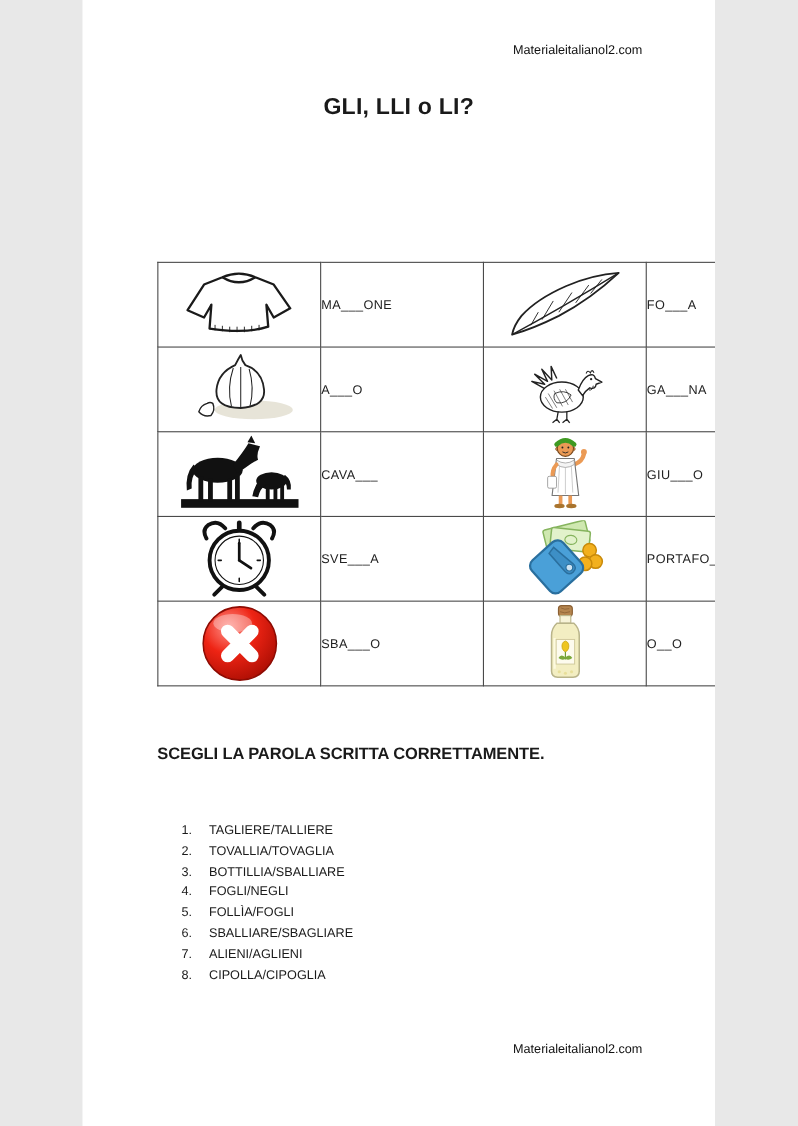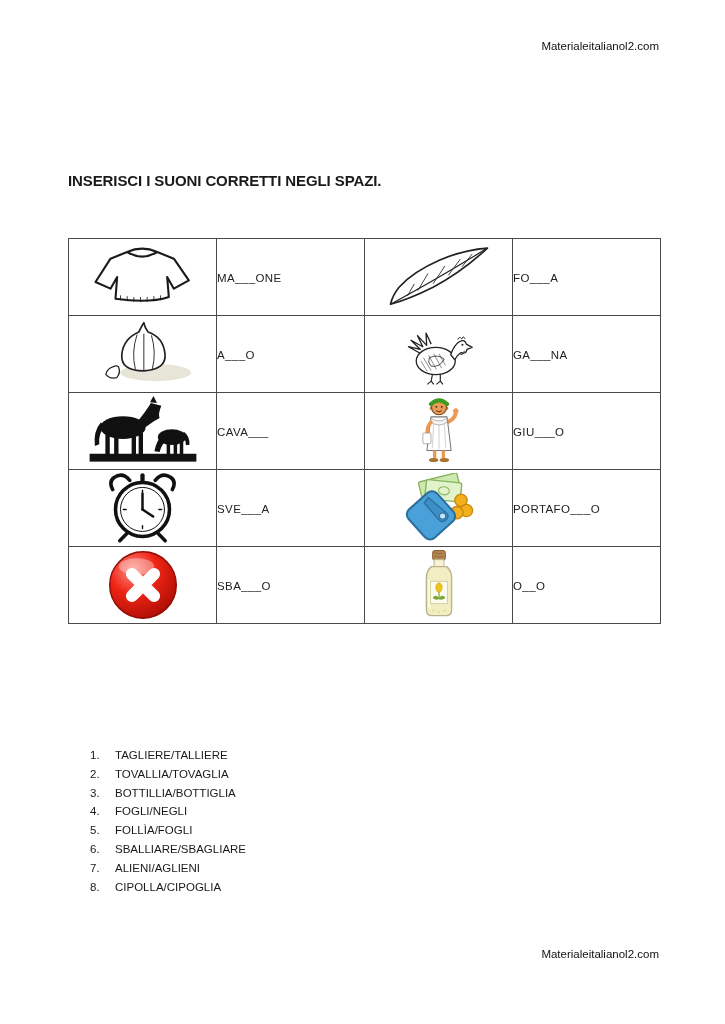--- a/index.html
+++ b/index.html
@@ -1,18 +1,18 @@
 <!DOCTYPE html>
 <html><head>
 <meta charset="utf-8">
 <style>
   * { margin:0; padding:0; box-sizing:border-box; }
   body { background:#e8e8e8; font-family:"Liberation Sans", sans-serif; }
   .page {
-    position:relative; width:725px; height:1024px; margin:0 auto;
+    position:relative; width:575px; height:1024px; margin:0 auto;
     background:#ffffff; color:#1a1a1a; overflow:hidden;
   }
   .site-header {
     position:absolute; top:40px; right:66px;
     font-size:11.5px; color:#111;
   }
   .doc-title {
     position:absolute; top:86px; left:0; width:100%;
     text-align:center; font-size:21px; font-weight:bold; letter-spacing:0.2px;
   }
@@ -43,22 +43,22 @@
     font-size:11.5px; color:#111;
   }
 </style>
 </head>
 <body>
 
 <div class="page">
 
   <div class="site-header">Materialeitalianol2.com</div>
 
-
-  <div class="section-heading heading-fill">INSERISCI I SUONI CORRETTI NEGLI SPAZI.</div>
+  <div class="doc-title">GLI, LLI o LI?</div>
+
 
   <table class="fill-table">
     <tbody>
       <tr>
         <td>
             <div class="img-wrap">
           <svg viewBox="0 0 130 84" width="112" height="70">
             <path d="M46 12 Q64 4 82 12 L102 20 L120 46 L102 56 L94 42 L96 66 Q72 74 32 68 L34 42 L26 56 L8 48 L26 20 Z" fill="#fff" stroke="#1a1a1a" stroke-width="2.5" stroke-linejoin="round"></path>
             <path d="M46 12 Q64 23 82 12" fill="none" stroke="#1a1a1a" stroke-width="2.5"></path>
             <path d="M38 64 L38 70 M46 65 L46 71 M54 66 L54 72 M62 66 L62 72 M70 66 L70 72 M78 65 L78 71 M86 64 L86 70" stroke="#1a1a1a" stroke-width="1"></path>
@@ -232,33 +232,34 @@
                 <circle cx="30" cy="90" r="2" fill="#e8df9a"></circle>
                 <circle cx="38" cy="88" r="2" fill="#e8df9a"></circle>
           </svg>
         </div>
           </td>
         <td><span class="blank-word">O__O</span></td>
       </tr>
     </tbody>
   </table>
 
+  <div class="section-heading heading-choice">SCEGLI LA PAROLA SCRITTA CORRETTAMENTE.</div>
 
   <div class="word-list">
     <div class="list-item">
         <span class="num">1.</span>
         <span>TAGLIERE/TALLIERE</span>
       </div>
     <div class="list-item">
         <span class="num">2.</span>
         <span>TOVALLIA/TOVAGLIA</span>
       </div>
     <div class="list-item">
         <span class="num">3.</span>
-        <span>BOTTILLIA/BOTTIGLIA</span>
+        <span>BOTTILLIA/SBALLIARE</span>
       </div>
     <div class="list-item">
         <span class="num">4.</span>
         <span>FOGLI/NEGLI</span>
       </div>
     <div class="list-item">
         <span class="num">5.</span>
         <span>FOLLÌA/FOGLI</span>
       </div>
     <div class="list-item">

